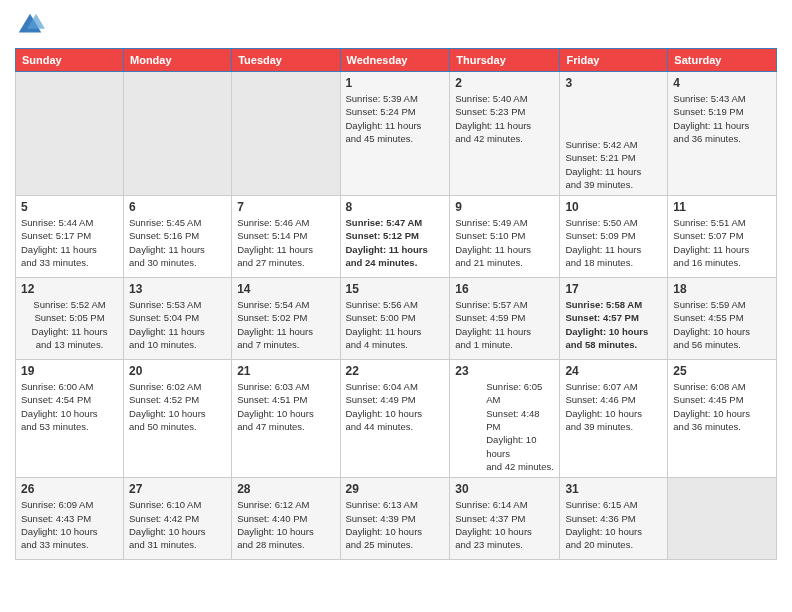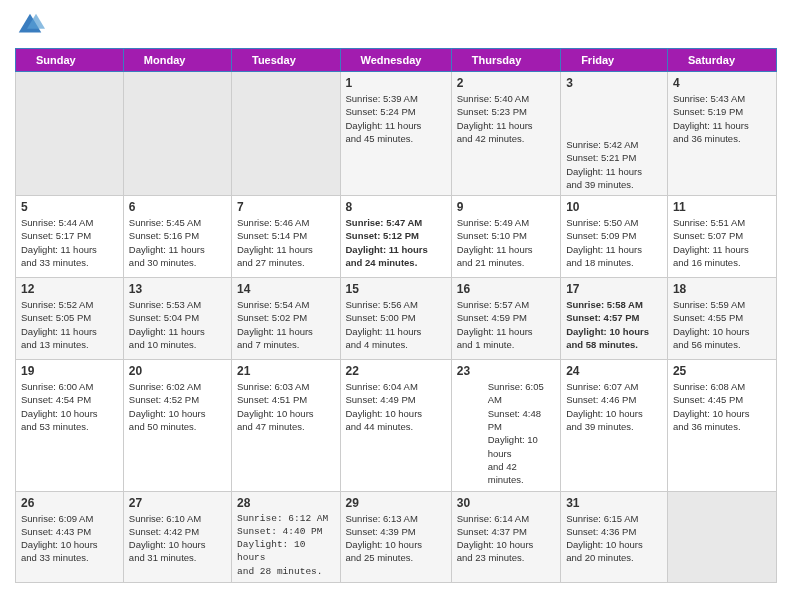--- a/index.html
+++ b/index.html
@@ -51,24 +51,24 @@
     .location-title {
       font-size: 14px;
       color: #555;
     }
     .calendar {
       width: 100%;
       border-collapse: collapse;
       font-size: 10px;
     }
     .calendar th {
-      background-color: #a21caf;
+      background-color: #ef4444;
       color: #fff;
       text-align: left;
-      padding: 5px 20px;
+      padding: 5px 6px;
       font-size: 11px;
       font-weight: bold;
       border: 1px solid #3a7dbf;
     }
     .calendar td {
       border: 1px solid #ccc;
       vertical-align: top;
       padding: 4px 5px;
       width: 113px;
       height: 82px;
@@ -209,21 +209,21 @@
             <div class="day-number">11</div>
             <div class="day-detail" style="white-space: pre-line;">Sunrise: 5:51 AM
 Sunset: 5:07 PM
 Daylight: 11 hours
 and 16 minutes.</div>
           </td>
         </tr>
         <tr>
           <td>
             <div class="day-number">12</div>
-            <div class="day-detail" style="white-space: pre-line;">Sunrise: 5:52 AM
+            <div class="day-detail" style="white-space: pre-line; text-align: center;">Sunrise: 5:52 AM
 Sunset: 5:05 PM
 Daylight: 11 hours
 and 13 minutes.</div>
           </td>
           <td>
             <div class="day-number">13</div>
             <div class="day-detail" style="white-space: pre-line;">Sunrise: 5:53 AM
 Sunset: 5:04 PM
 Daylight: 11 hours
 and 10 minutes.</div>
@@ -325,21 +325,21 @@
           </td>
           <td>
             <div class="day-number">27</div>
             <div class="day-detail" style="white-space: pre-line;">Sunrise: 6:10 AM
 Sunset: 4:42 PM
 Daylight: 10 hours
 and 31 minutes.</div>
           </td>
           <td>
             <div class="day-number">28</div>
-            <div class="day-detail" style="white-space: pre-line; font-family: Liberation Mono, monospace;">Sunrise: 6:12 AM
+            <div class="day-detail" style="white-space: pre-line;">Sunrise: 6:12 AM
 Sunset: 4:40 PM
 Daylight: 10 hours
 and 28 minutes.</div>
           </td>
           <td>
             <div class="day-number">29</div>
             <div class="day-detail" style="white-space: pre-line;">Sunrise: 6:13 AM
 Sunset: 4:39 PM
 Daylight: 10 hours
 and 25 minutes.</div>

